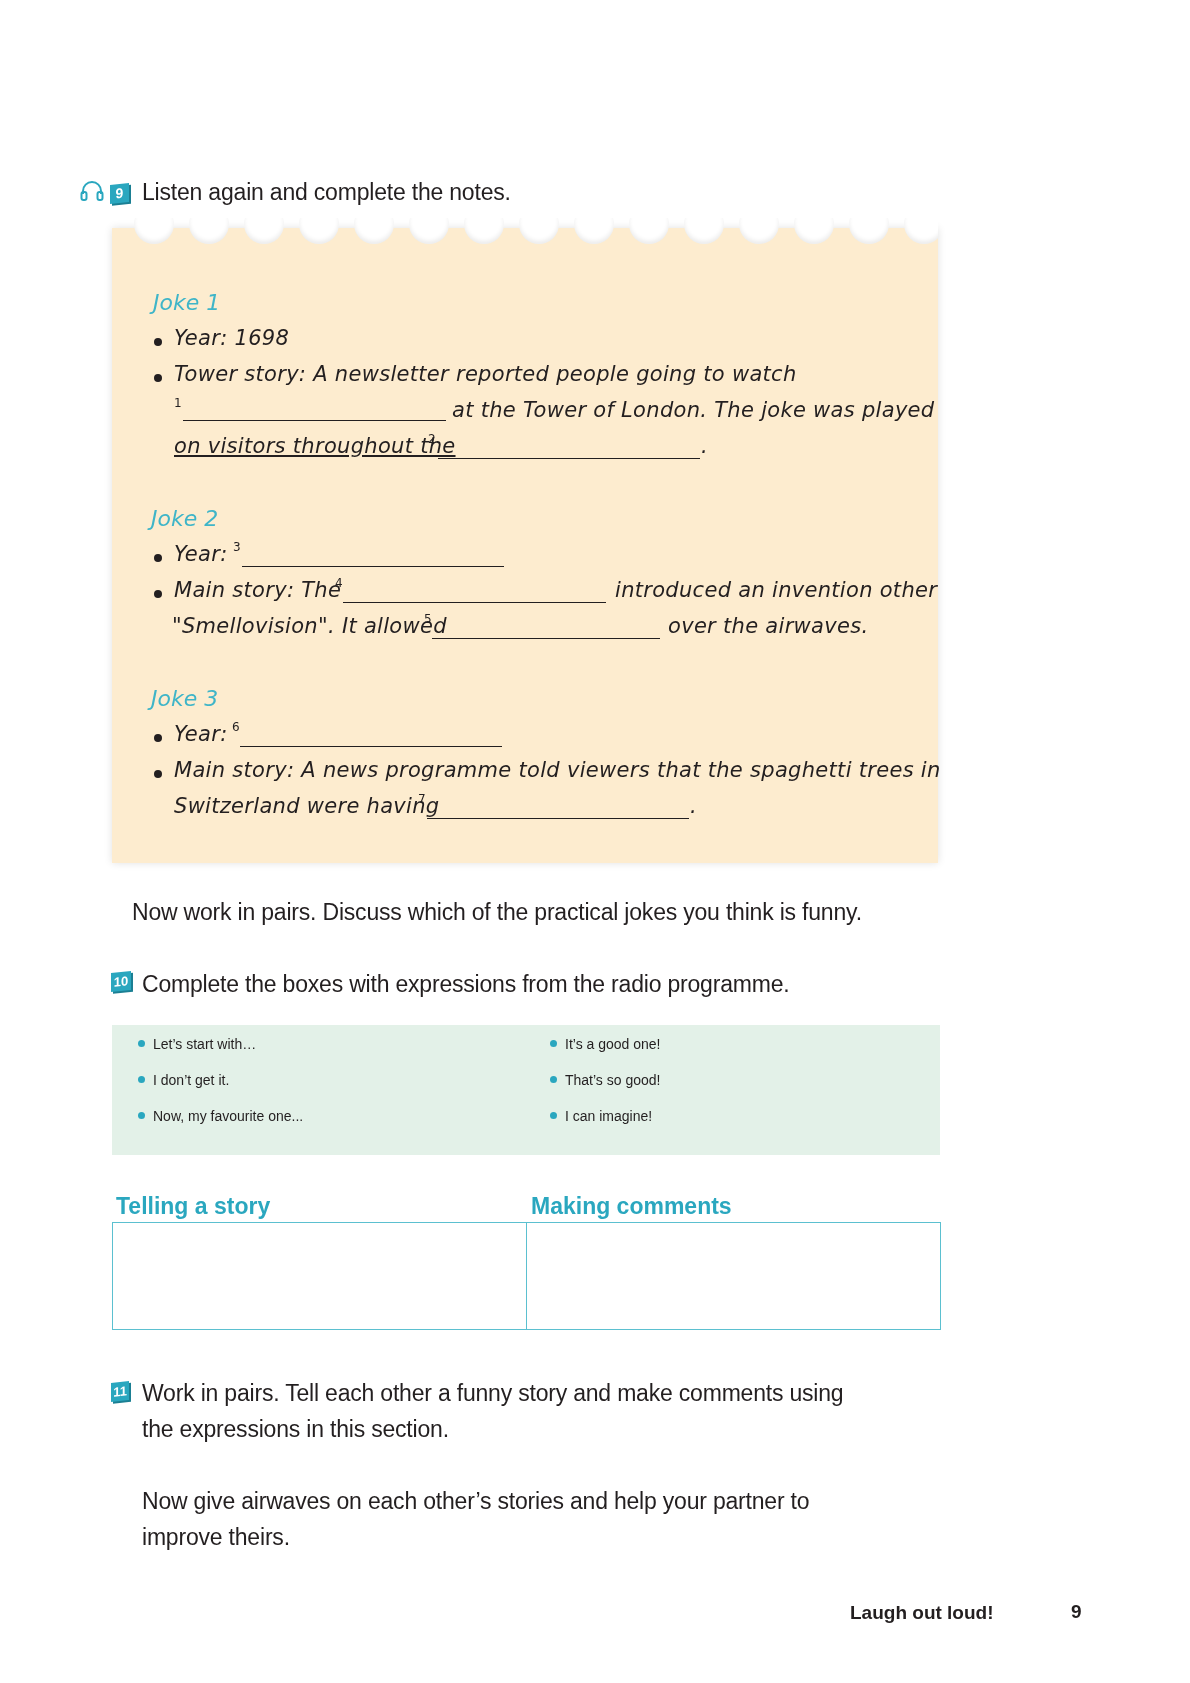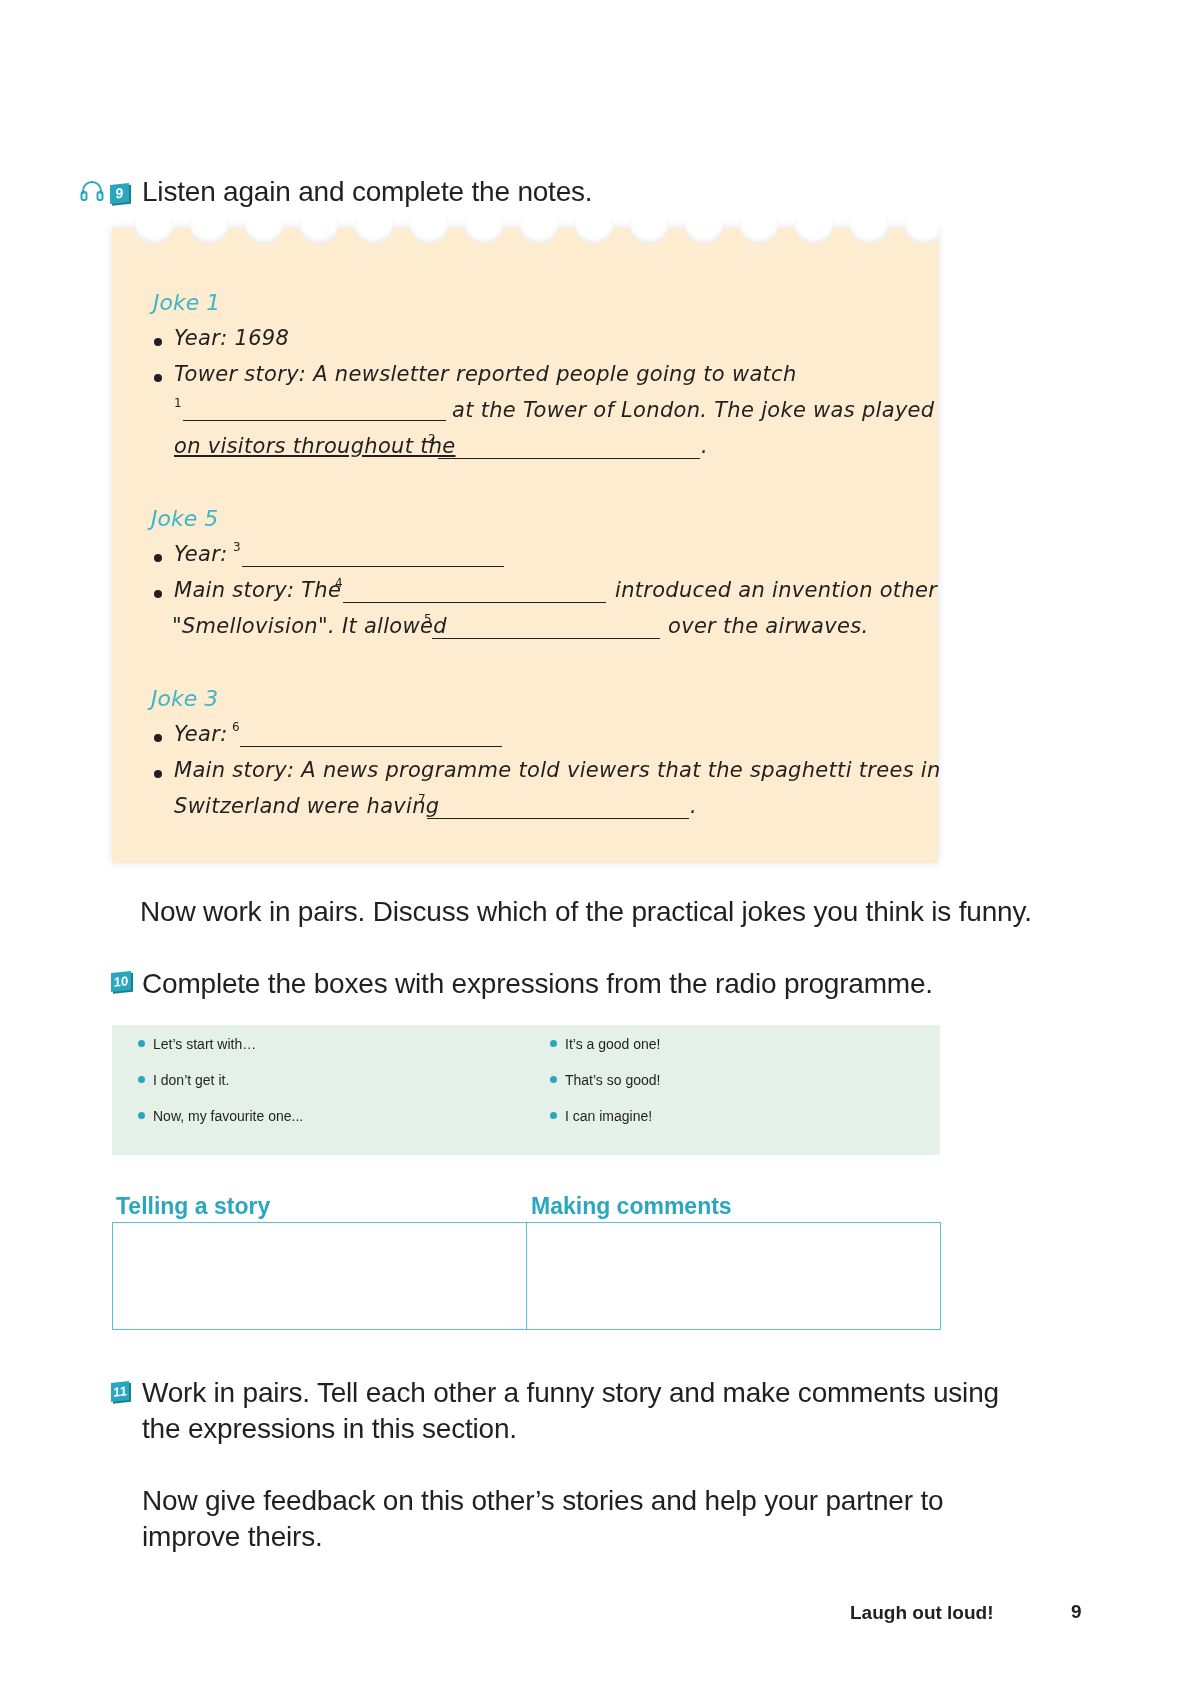--- a/index.html
+++ b/index.html
@@ -1,19 +1,19 @@
 <!DOCTYPE html>
 <html><head>
 <meta charset="utf-8">
 <style>
   html, body { margin:0; padding:0; background:#ffffff; }
   body { width:1190px; height:1683px; position:relative; overflow:hidden;
          font-family:"Liberation Sans", sans-serif; color:#231f20; }
   .abs { position:absolute; }
-  .instr { font-size:28px; letter-spacing:-0.2px; line-height:36px; }
+  .instr { font-size:23px; letter-spacing:-0.2px; line-height:36px; }
   .badge { display:inline-block; background:#2aa7bf; color:#fff; font-weight:bold;
            font-size:14px; width:19px; height:19px; line-height:19px; text-align:center;
            transform:skewY(-6deg); box-shadow:2px 2px 0 #1b7f93; }
   .note { left:112px; top:228px; width:826px; height:635px; background:#fdeccf;
           box-shadow:0 0 8px rgba(0,0,0,0.12); }
   .scallops { left:112px; top:218px; width:826px; height:28px; overflow:hidden; }
   .scallop { position:absolute; top:-14px; width:40px; height:40px; border-radius:50%;
              background:#ffffff; box-shadow:inset 0 -3px 4px rgba(0,0,0,0.08); }
   .hand { font-family:"DejaVu Sans", sans-serif; font-style:italic; font-size:21px;
           color:#231f20; letter-spacing:0.3px; }
@@ -70,21 +70,21 @@
 <div class="bullet" style="left:154px;top:374px;"></div>
 <div class="abs hand" style="left:174px;top:362px;">Tower story: A newsletter reported people going to watch</div>
 <div class="sup" style="left:174px;top:396px;">1</div>
 <div class="line" style="left:183px;top:420px;width:263px;"></div>
 <div class="abs hand" style="left:452px;top:398px;">at the Tower of London. The joke was played</div>
 <div class="abs hand" style="left:174px;top:434px;text-decoration:underline;">on visitors throughout the</div>
 <div class="sup" style="left:428px;top:432px;">2</div>
 <div class="line" style="left:438px;top:458px;width:262px;"></div>
 <div class="abs hand" style="left:701px;top:434px;">.</div>
 
-<div class="abs joke-h" style="left:151px;top:506px;">Joke 5</div>
+<div class="abs joke-h" style="left:151px;top:506px;">Joke 2</div>
 <div class="bullet" style="left:154px;top:554px;"></div>
 <div class="abs hand" style="left:174px;top:542px;">Year:</div>
 <div class="sup" style="left:233px;top:540px;">3</div>
 <div class="line" style="left:242px;top:566px;width:262px;"></div>
 <div class="bullet" style="left:154px;top:590px;"></div>
 <div class="abs hand" style="left:174px;top:578px;">Main story: The</div>
 <div class="sup" style="left:335px;top:576px;">4</div>
 <div class="line" style="left:343px;top:602px;width:263px;"></div>
 <div class="abs hand" style="left:615px;top:578px;">introduced an invention other</div>
 <div class="abs hand" style="left:172px;top:614px;">"Smellovision". It allowed</div>
@@ -97,38 +97,38 @@
 <div class="abs hand" style="left:174px;top:722px;">Year:</div>
 <div class="sup" style="left:232px;top:720px;">6</div>
 <div class="line" style="left:240px;top:746px;width:262px;"></div>
 <div class="bullet" style="left:154px;top:770px;"></div>
 <div class="abs hand" style="left:174px;top:758px;">Main story: A news programme told viewers that the spaghetti trees in</div>
 <div class="abs hand" style="left:174px;top:794px;">Switzerland were having</div>
 <div class="sup" style="left:418px;top:792px;">7</div>
 <div class="line" style="left:427px;top:818px;width:262px;"></div>
 <div class="abs hand" style="left:690px;top:794px;">.</div>
 
-<div class="abs instr" style="left:140px;top:894px;">Now work in pairs. Discuss which of the practical jokes you think is funny.</div>
+<div class="abs instr" style="left:132px;top:894px;">Now work in pairs. Discuss which of the practical jokes you think is funny.</div>
 
 <span class="abs badge" style="left:111px;top:972px;font-size:13px;width:20px;">10</span>
 <div class="abs instr" style="left:142px;top:966px;text-align:right;">Complete the boxes with expressions from the radio programme.</div>
 
 <div class="abs expr-box"></div>
 <div class="expr" style="left:138px;top:1036px;"><span class="dot"></span><span>Let’s start with…</span></div>
 <div class="expr" style="left:138px;top:1072px;"><span class="dot"></span><span>I don’t get it.</span></div>
 <div class="expr" style="left:138px;top:1108px;"><span class="dot"></span><span>Now, my favourite one...</span></div>
 <div class="expr" style="left:550px;top:1036px;"><span class="dot"></span><span>It’s a good one!</span></div>
 <div class="expr" style="left:550px;top:1072px;"><span class="dot"></span><span>That’s so good!</span></div>
 <div class="expr" style="left:550px;top:1108px;"><span class="dot"></span><span>I can imagine!</span></div>
 
 <div class="abs tbl-h" style="left:116px;top:1193px;">Telling a story</div>
 <div class="abs tbl-h" style="left:531px;top:1193px;">Making comments</div>
 <div class="abs cell" style="left:112px;top:1222px;width:413px;height:106px;"></div>
 <div class="abs cell" style="left:526px;top:1222px;width:413px;height:106px;"></div>
 
 <span class="abs badge" style="left:111px;top:1382px;font-size:13px;width:18px;">11</span>
 <div class="abs instr" style="left:142px;top:1375px;">Work in pairs. Tell each other a funny story and make comments using</div>
 <div class="abs instr" style="left:142px;top:1411px;">the expressions in this section.</div>
-<div class="abs instr" style="left:142px;top:1483px;">Now give feedback on this other’s stories and help your partner to</div>
+<div class="abs instr" style="left:142px;top:1483px;">Now give airwaves on each other’s stories and help your partner to</div>
 <div class="abs instr" style="left:142px;top:1519px;">improve theirs.</div>
 
 <div class="abs footer" style="left:850px;top:1602px;">Laugh out loud!</div>
 <div class="abs footer" style="left:1071px;top:1601px;">9</div>
 
 </body></html>

